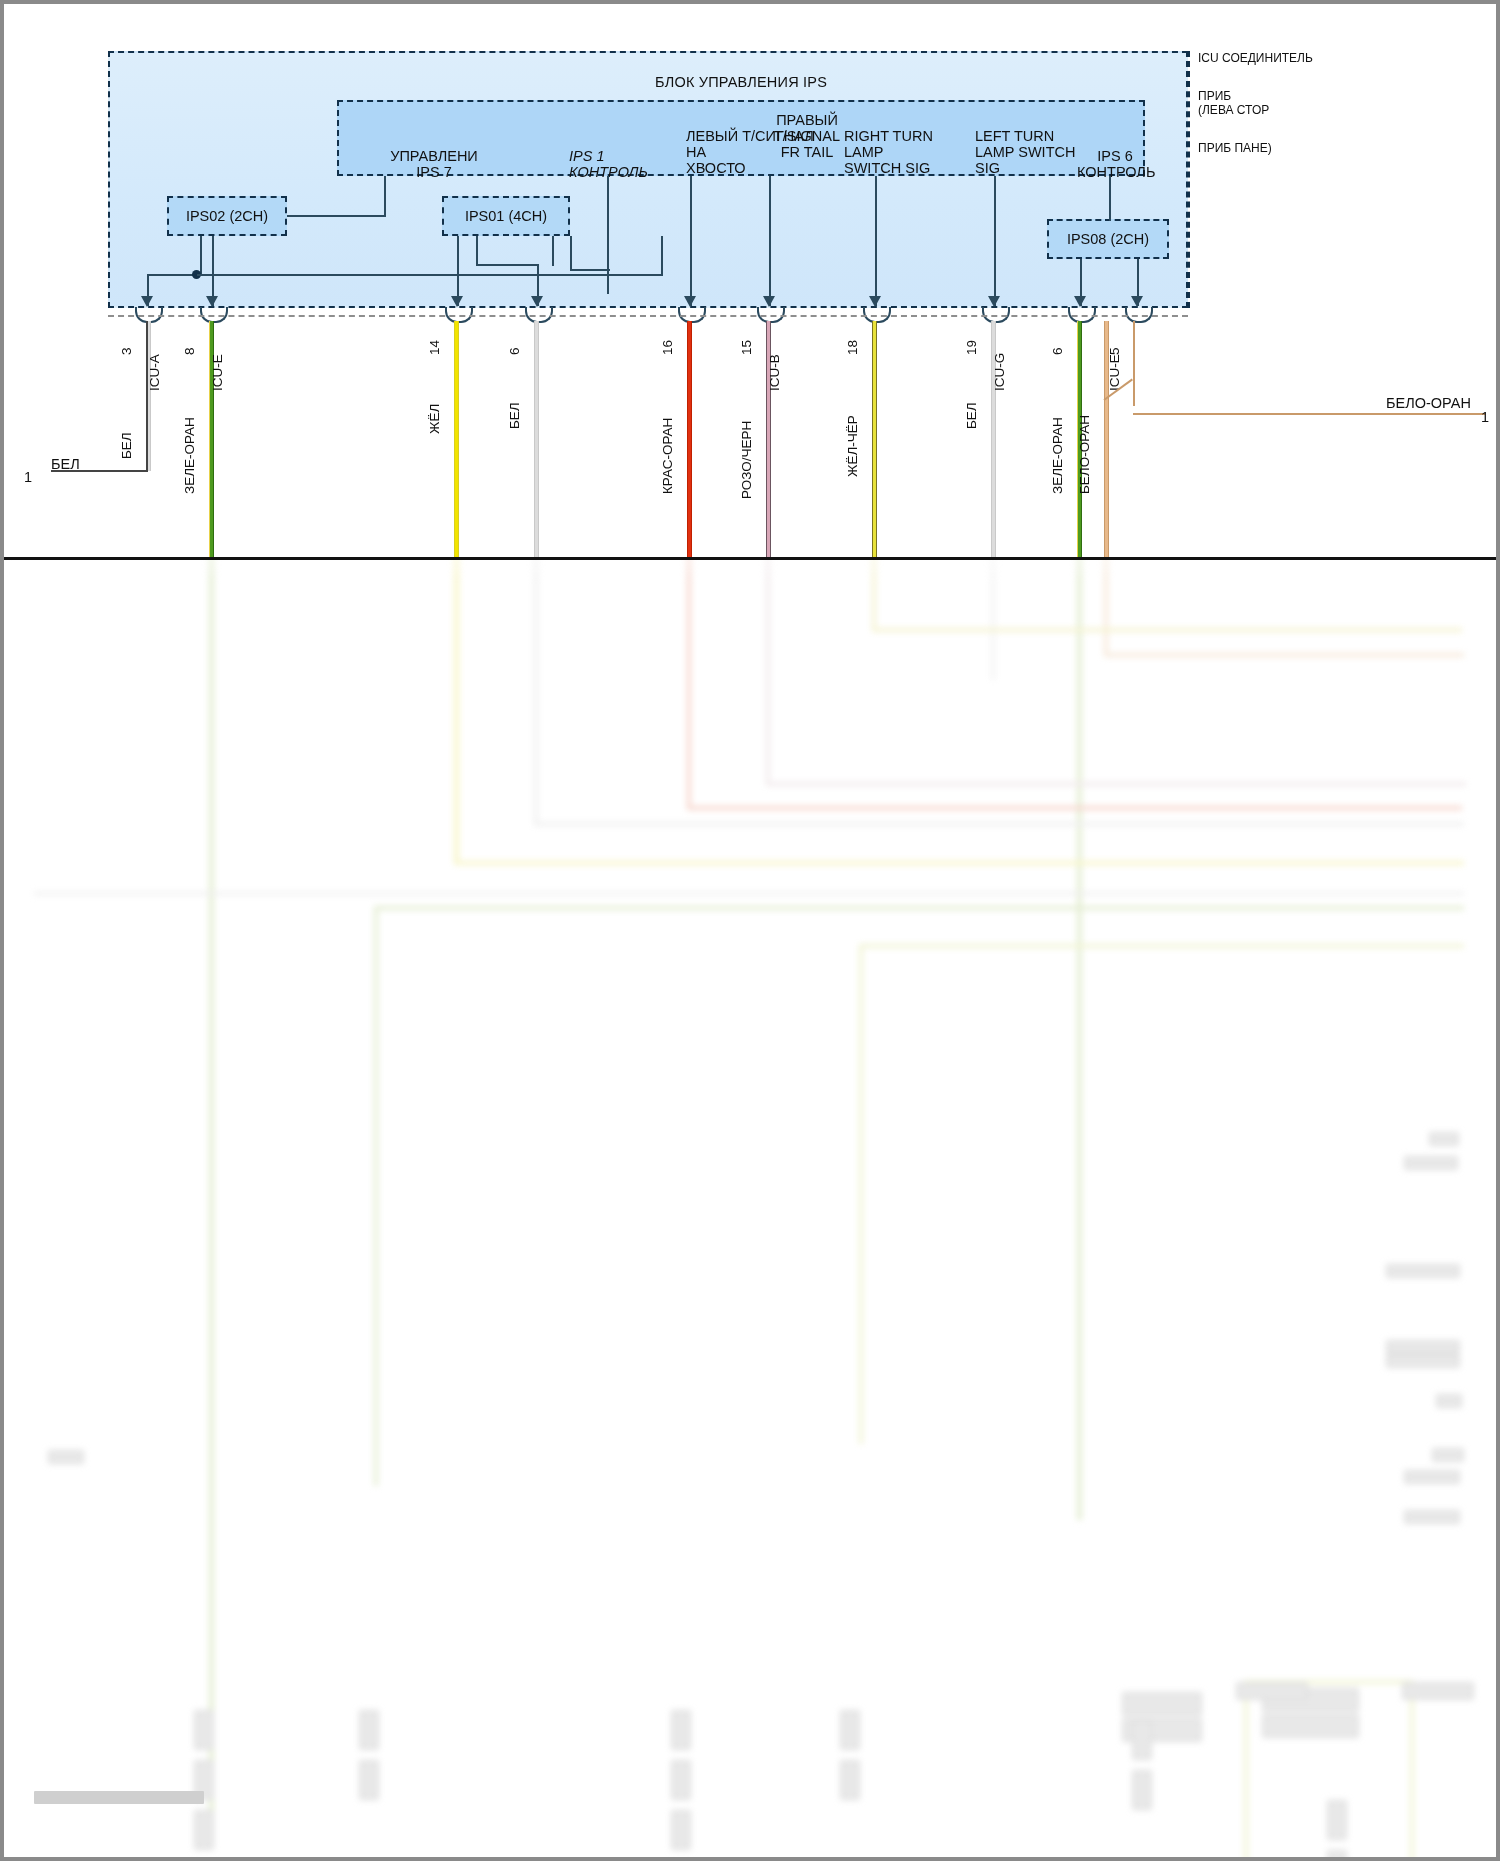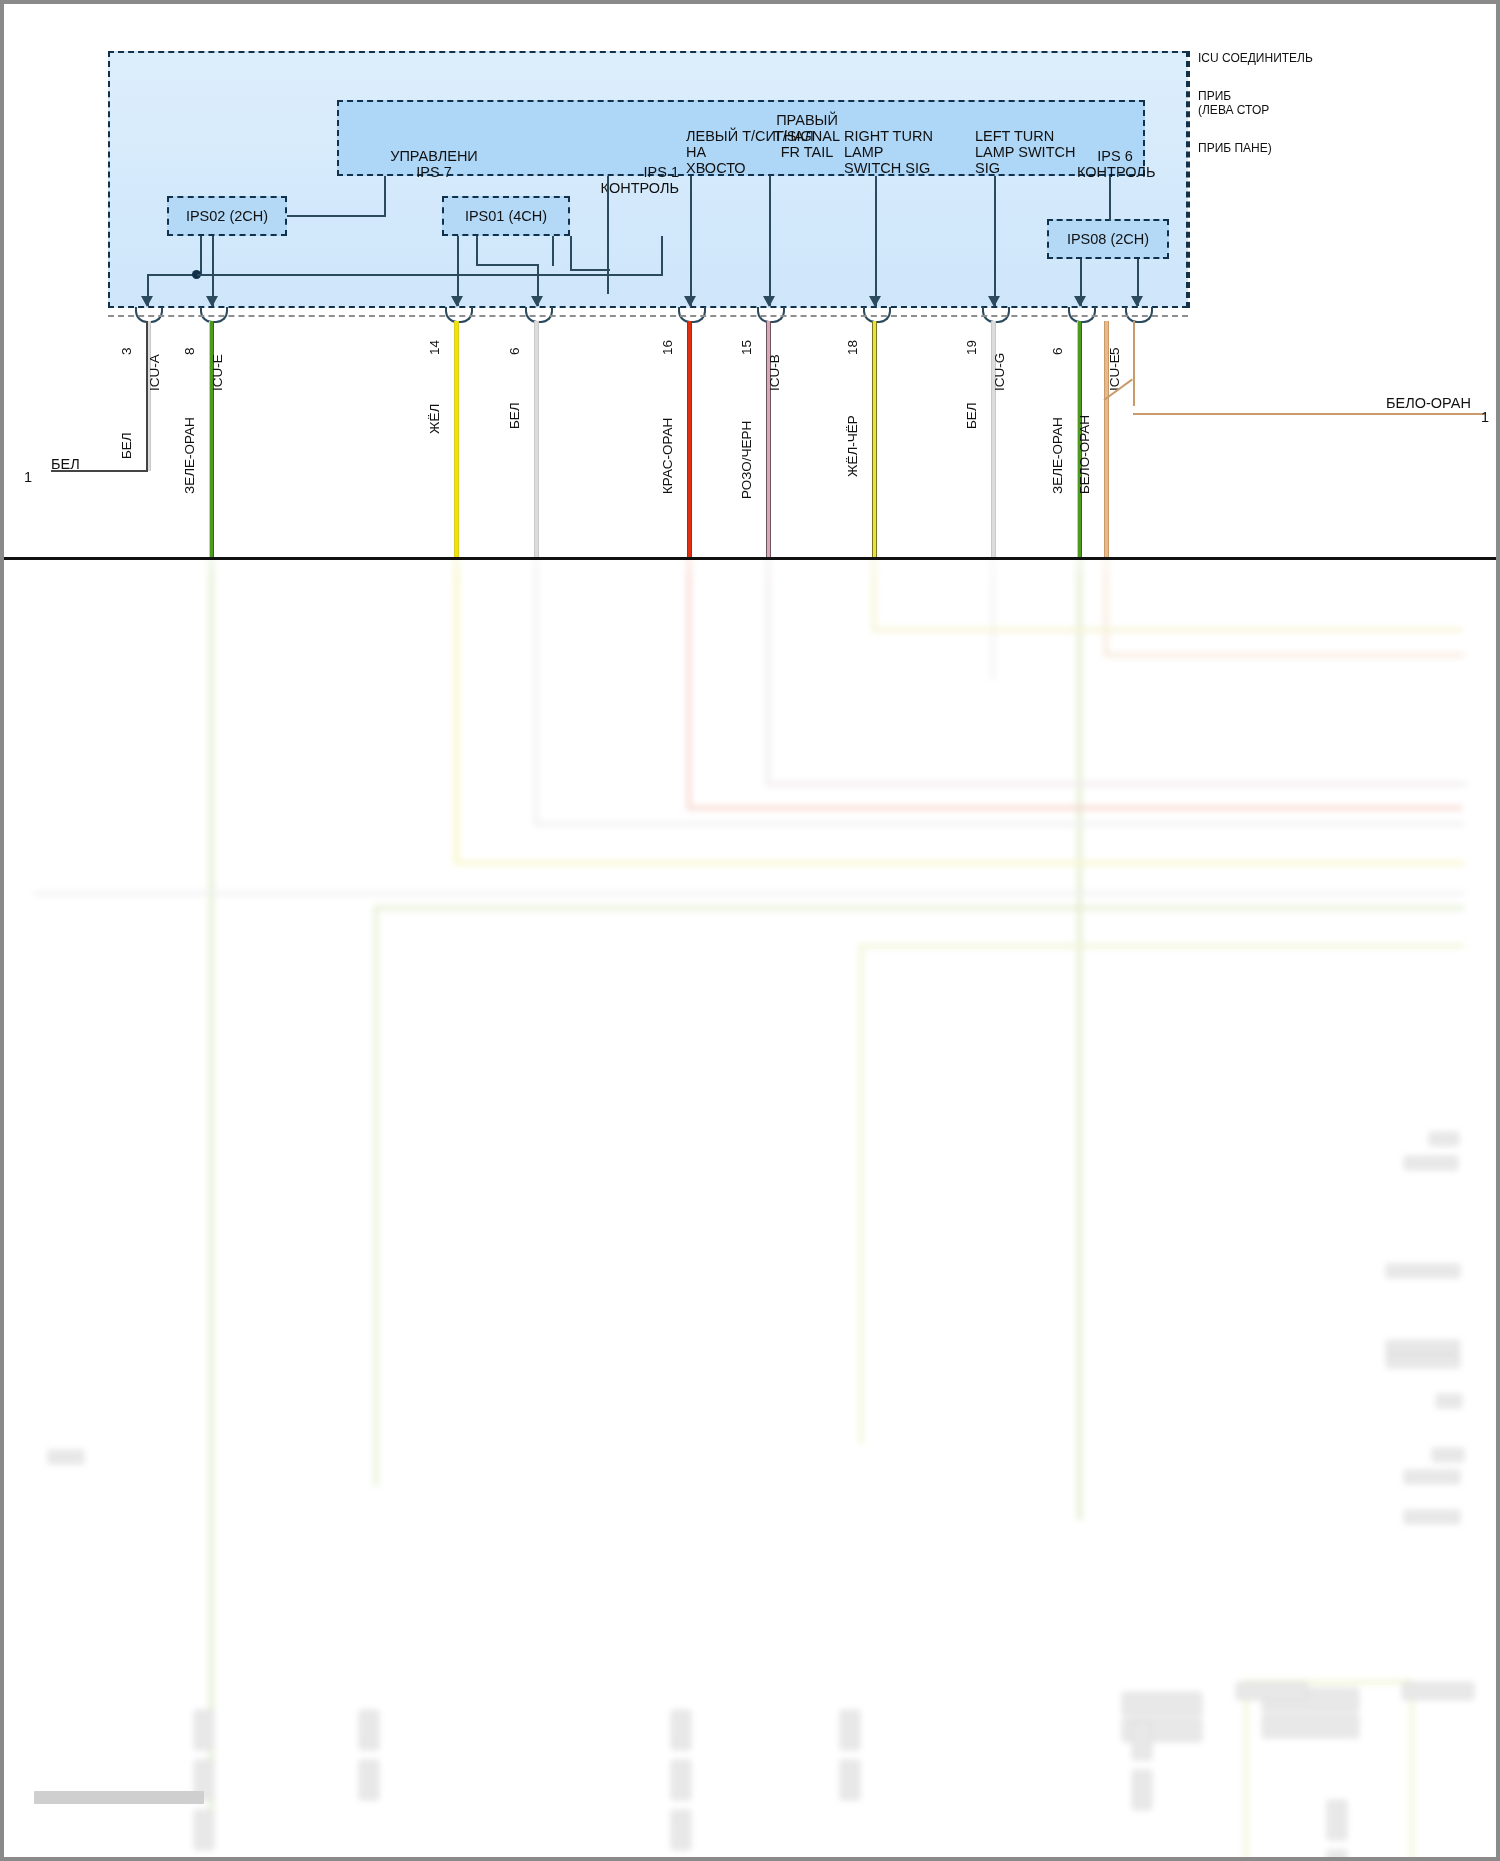--- a/index.html
+++ b/index.html
@@ -73,24 +73,25 @@
 </head>
 <body>
 
 <div id="page">
 
   <div id="sharp">
 
     <div class="icu-outer"></div>
 
     <div class="ips-inner"></div>
+    <div class="blk-title">БЛОК УПРАВЛЕНИЯ IPS</div>
 
     <div class="sig-label" style="left:370px;top:144px;width:120px;text-align:center;">УПРАВЛЕНИ
 IPS 7</div>
-    <div class="sig-label" style="left:565px;top:160px;width:110px;text-align:right;">IPS 1
+    <div class="sig-label" style="left:565px;top:144px;width:110px;text-align:left;font-style:italic;">IPS 1
 КОНТРОЛЬ</div>
     <div class="sig-label" style="left:682px;top:124px;width:130px;">ЛЕВЫЙ Т/СИГНАЛ
 НА
 ХВОСТО</div>
     <div class="sig-label" style="left:748px;top:108px;width:110px;text-align:center;">ПРАВЫЙ
 T/SIGNAL
 FR TAIL</div>
     <div class="sig-label" style="left:840px;top:124px;width:120px;">RIGHT TURN
 LAMP
 SWITCH SIG</div>

